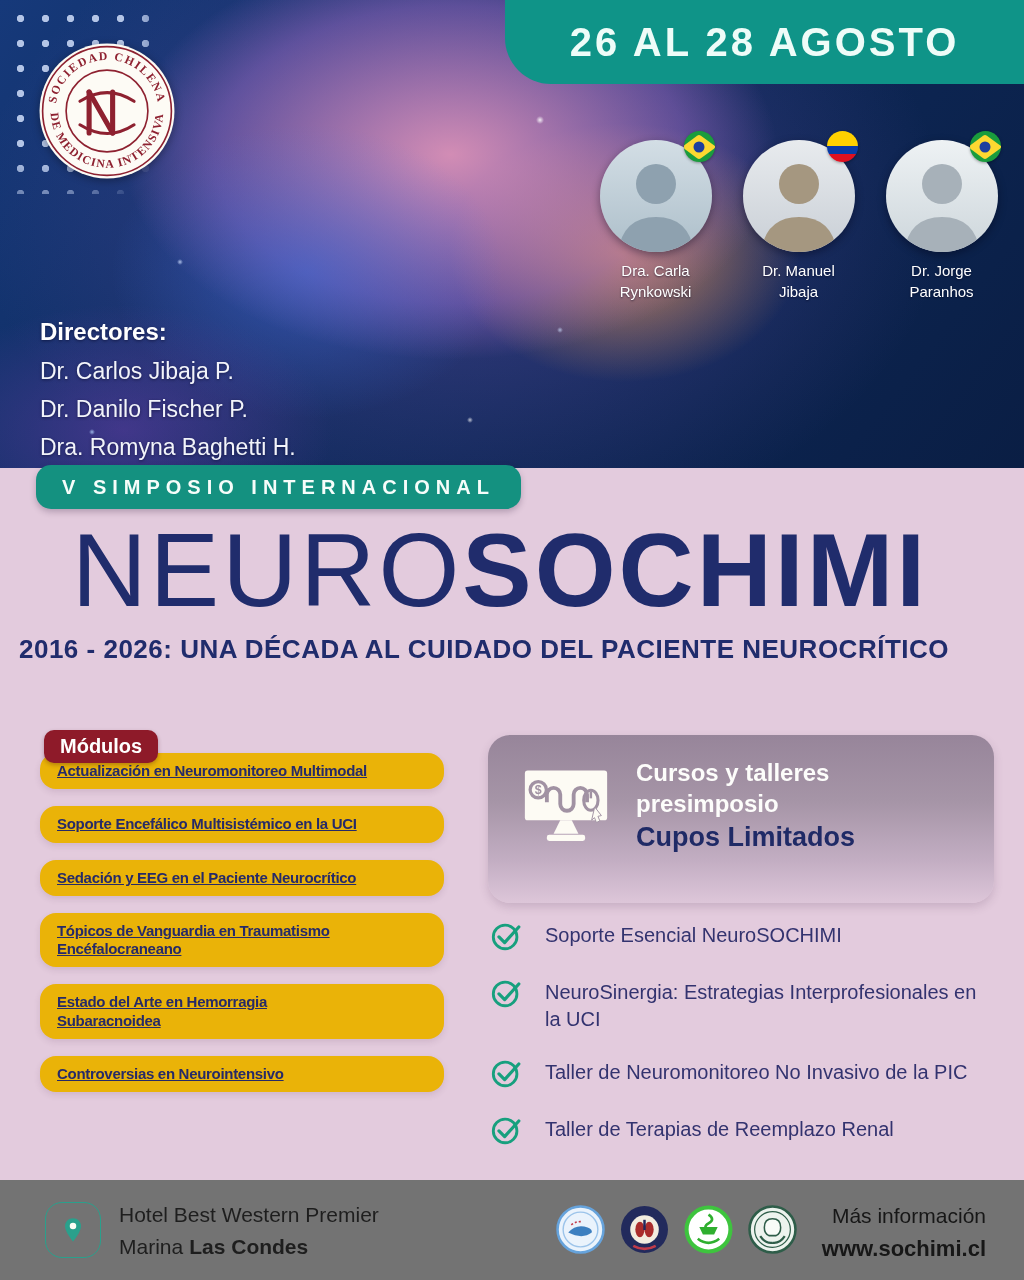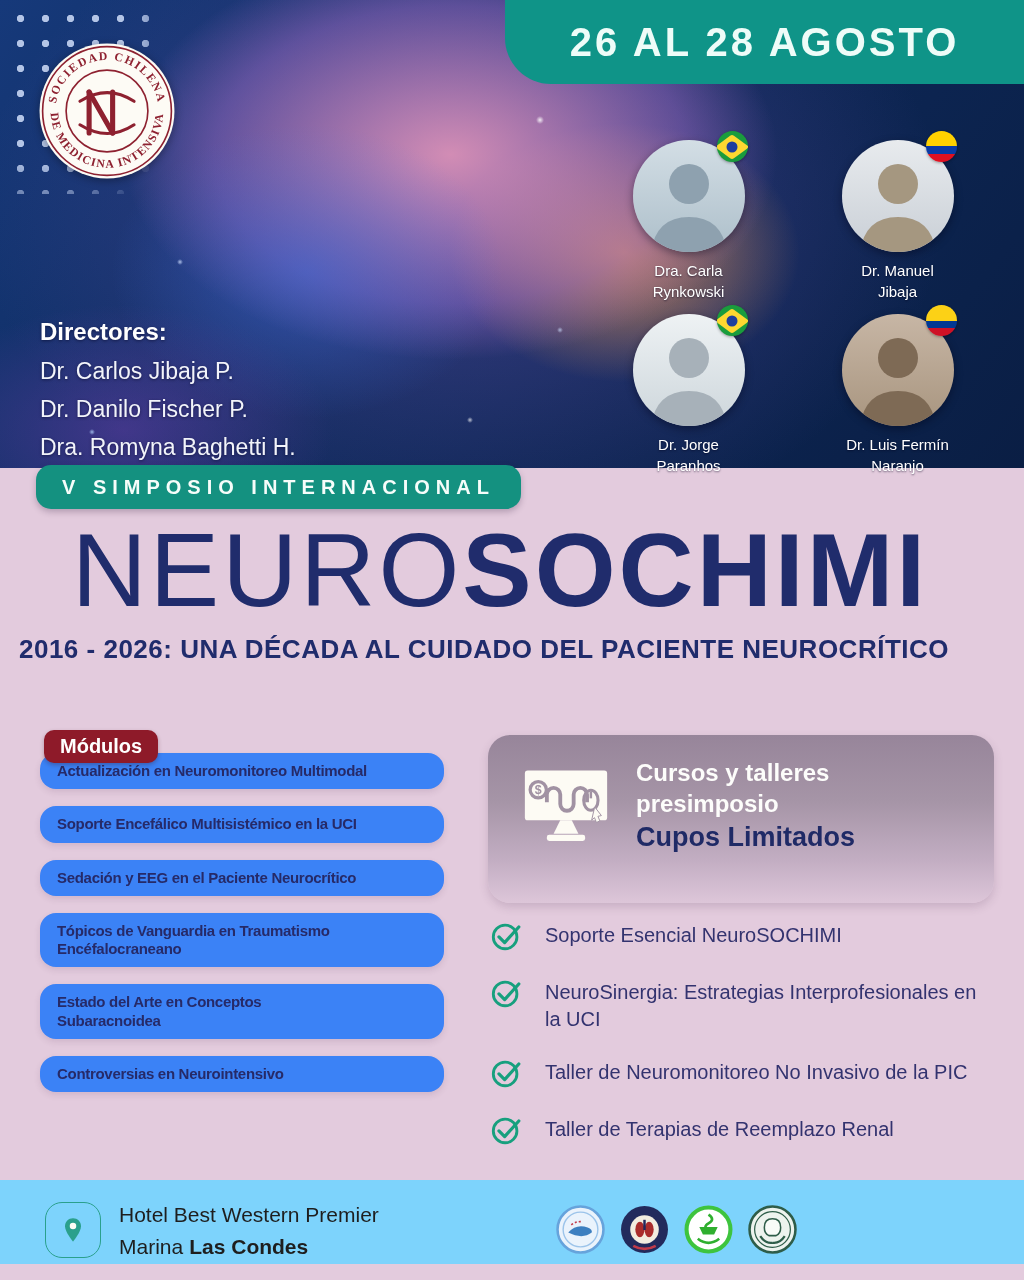--- a/index.html
+++ b/index.html
@@ -33,21 +33,21 @@
     color:#eefcf8;font-weight:bold;font-size:40px;letter-spacing:3px;}
 
   .org-logo{position:absolute;left:38px;top:42px;width:138px;height:138px;z-index:2;
     filter:drop-shadow(0 2px 4px rgba(0,0,0,.35));}
 
   .directors{position:absolute;left:40px;top:318px;z-index:2;color:#ffffff;}
   .directors-heading{font-size:24px;font-weight:bold;margin-bottom:12px;text-shadow:0 1px 3px rgba(0,0,30,.5);}
   .director-name{font-size:23px;margin-bottom:11px;color:#f2f4fa;text-shadow:0 1px 3px rgba(0,0,30,.5);}
 
   .speakers{position:absolute;left:590px;top:140px;width:406px;z-index:2;
-    display:grid;grid-template-columns:repeat(2,1fr);row-gap:13px;column-gap:4px;justify-items:center;gap:12px;}
+    display:grid;grid-template-columns:repeat(3,1fr);row-gap:13px;column-gap:4px;justify-items:center;gap:12px;}
   .speaker{display:flex;flex-direction:column;align-items:center;width:131px;}
   .photo{position:relative;width:112px;height:112px;}
   .photo-img{width:112px;height:112px;border-radius:50%;overflow:hidden;display:block;
     box-shadow:0 3px 8px rgba(0,0,20,.4);}
   .speaker-name{margin-top:9px;color:#ffffff;font-size:15px;line-height:1.38;text-align:center;
     white-space:pre-line;text-shadow:0 1px 2px rgba(0,0,30,.55);}
 
   
   .flag{position:absolute;top:-9px;right:-3px;width:31px;height:31px;border-radius:50%;
     overflow:hidden;box-shadow:0 1px 3px rgba(0,0,0,.35);}
@@ -77,42 +77,42 @@
     color:#202c6c;font-size:104px;line-height:1;letter-spacing:3px;padding-left:16px;}
   .t-light{font-weight:400;}
   .t-bold{font-weight:bold;}
   .subtitle{position:absolute;left:0;top:166px;width:100%;text-align:center;
     color:#202c6c;font-weight:bold;font-size:26px;letter-spacing:0.5px;}
 
   .modules{position:absolute;left:40px;top:285px;width:404px;}
   .modules-badge{position:absolute;left:4px;top:-23px;z-index:2;display:inline-block;
     background:#8e1a29;color:#ffffff;font-weight:bold;font-size:20px;
     padding:5px 16px;border-radius:10px;box-shadow:0 2px 4px rgba(60,10,20,.3);}
-  .module-pill{background:#3b82f6;border-radius:16px;padding:9px 17px;margin-bottom:17px;
+  .module-pill{background:#eab308;border-radius:16px;padding:9px 17px;margin-bottom:17px;
     color:#262a68;font-weight:bold;font-size:15px;letter-spacing:-0.3px;line-height:1.22;
-    white-space:pre-line;box-shadow:0 3px 6px rgba(90,60,90,.14);}
+    white-space:pre-line;box-shadow:0 3px 6px rgba(90,60,90,.14);text-decoration:underline;}
 
   .courses{position:absolute;left:488px;top:267px;width:506px;}
   .courses-card{height:168px;border-radius:22px;
     background:linear-gradient(180deg,#97859a 0%,#a695a7 40%,#c3aec3 75%,#ddc6d9 100%);
     display:flex;align-items:center;gap:26px;padding:0 24px 26px 34px;box-sizing:border-box;
     box-shadow:0 4px 10px rgba(80,50,85,.18);}
   .courses-icon{flex:0 0 88px;width:88px;height:80px;}
   .courses-text{line-height:1.3;}
   .courses-line1{color:#fdfdfb;font-weight:bold;font-size:24px;}
   .courses-line2{color:#1f2a66;font-weight:bold;font-size:27px;}
 
   .checklist{position:absolute;left:2px;top:187px;width:506px;margin:0;padding:0;list-style:none;
     display:flex;flex-direction:column;gap:26px;}
   .check-item{display:flex;align-items:flex-start;gap:21px;
     color:#33336f;font-size:20px;line-height:1.35;white-space:pre-line;}
   .check-icon{flex:0 0 34px;width:34px;height:34px;margin-top:-3px;}
 
   
-  .footer{position:absolute;left:0;top:1180px;width:1024px;height:84px;background:#7dd3fc;}
+  .footer{position:absolute;left:0;top:1180px;width:1024px;height:100px;background:#737373;}
   .venue-card{position:absolute;left:45px;top:22px;width:56px;height:56px;
     border:1.6px solid #2aa08c;border-radius:17px;box-sizing:border-box;
     display:flex;align-items:center;justify-content:center;}
   .venue-pin{width:30px;height:30px;}
   .venue-text{position:absolute;left:119px;top:19px;font-size:21px;color:#1e1e1e;line-height:1.5;}
   .venue-bold{font-weight:bold;margin-left:6px;}
   .partners{position:absolute;left:556px;top:25px;display:flex;gap:15px;}
   .partner-logo{width:49px;height:49px;}
   .info{position:absolute;right:38px;top:20px;text-align:right;color:#171717;line-height:1.5;}
   .info-label{font-size:21px;}
@@ -230,38 +230,20 @@
           <span class="flag flag-br">
               <i class="diamond"></i>
               <i class="globe"></i>
             </span>
         </div>
         <div class="speaker-name">Dr. Jorge
 Paranhos</div>
       </div>
 
 
-      <div class="speaker">
-        <div class="photo">
-          <svg class="photo-img av6" viewBox="0 0 112 112">
-            <defs>
-                <linearGradient id="g6" x1="0" y1="0" x2="0" y2="1">
-              <stop offset="0" stop-color="#c7b6a5"></stop>
-                  <stop offset="1" stop-color="#a8957f"></stop>
-                </linearGradient>
-              </defs>
-            <rect width="112" height="112" fill="url(#g6)"></rect>
-            <circle cx="56" cy="44" r="20" fill="#7e6a55"></circle>
-            <path d="M18 112 q5-35 38-35 q33 0 38 35z" fill="#7e6a55"></path>
-          </svg>
-          <span class="flag flag-co"></span>
-        </div>
-        <div class="speaker-name">Dr. Luis Fermín
-Naranjo</div>
-      </div>
 
     </div>
   </header>
 
   <main class="main">
 
     <div class="edition-pill">
       <span>V SIMPOSIO INTERNACIONAL</span>
     </div>
 
@@ -269,21 +251,21 @@
 
     <div class="subtitle">2016 - 2026: UNA DÉCADA AL CUIDADO DEL PACIENTE NEUROCRÍTICO</div>
 
     <section class="modules">
       <div class="modules-badge">Módulos</div>
       <div class="module-pill">Actualización en Neuromonitoreo Multimodal</div>
       <div class="module-pill">Soporte Encefálico Multisistémico en la UCI</div>
       <div class="module-pill">Sedación y EEG en el Paciente Neurocrítico</div>
       <div class="module-pill">Tópicos de Vanguardia en Traumatismo
 Encéfalocraneano</div>
-      <div class="module-pill">Estado del Arte en Conceptos
+      <div class="module-pill">Estado del Arte en Hemorragia
 Subaracnoidea</div>
       <div class="module-pill">Controversias en Neurointensivo</div>
     </section>
 
     <section class="courses">
       <div class="courses-card">
         <svg class="courses-icon" viewBox="0 0 92 80">
           <rect x="3" y="3" width="86" height="52" rx="3" fill="#fdfbf4"></rect>
           <circle cx="17" cy="23" r="8.5" fill="none" stroke="#a192a3" stroke-width="3.4"></circle>
           <text x="17" y="27.5" font-size="13" font-weight="bold" fill="#a192a3" text-anchor="middle" font-family="Liberation Sans,sans-serif">$</text>
@@ -371,15 +353,19 @@
       </svg>
       <svg class="partner-logo" viewBox="0 0 48 48">
         <circle cx="24" cy="24" r="22.5" fill="#edf3ee"></circle>
         <circle cx="24" cy="24" r="22.5" fill="none" stroke="#2e5d49" stroke-width="2.5"></circle>
         <circle cx="24" cy="24" r="17.5" fill="none" stroke="#2e5d49" stroke-width="1.2"></circle>
         <path d="M16 22 q0-8.5 8-8.5 q8 0 8 8.5 q0 6-4.5 8 h-7 q-4.5-2-4.5-8z" fill="#f8fbf8" stroke="#2e5d49" stroke-width="1.5"></path>
         <path d="M12 30.5 q5 7.5 12 6.5 M36 30.5 q-5 7.5-12 6.5" stroke="#2e5d49" stroke-width="2.2" fill="none"></path>
       </svg>
     </div>
 
+    <div class="info">
+      <div class="info-label">Más información</div>
+      <div class="website">www.sochimi.cl</div>
+    </div>
   </footer>
 
 </div>
 
 </body></html>

